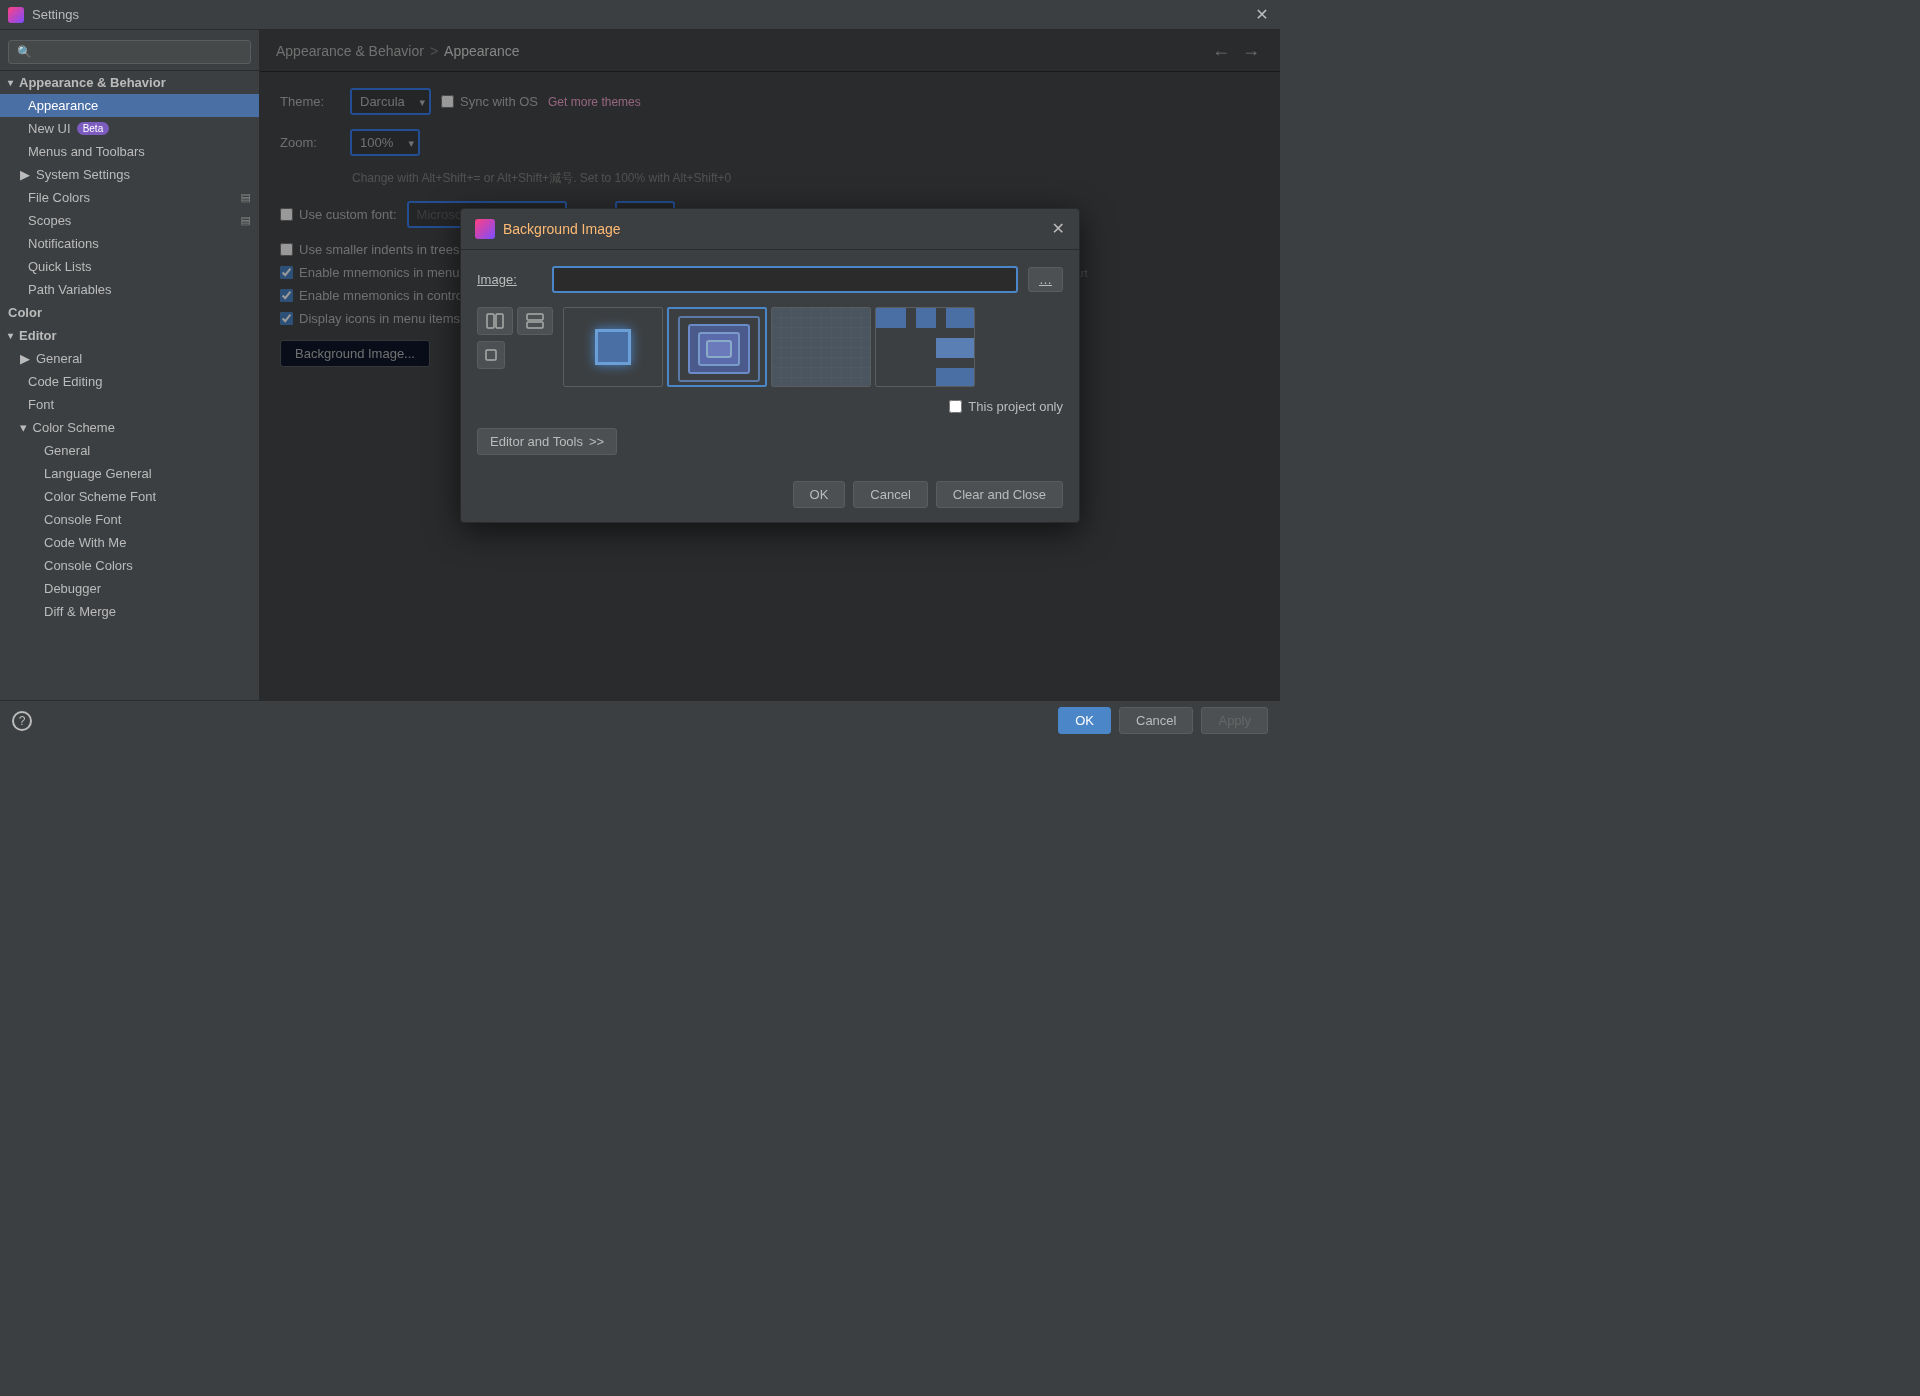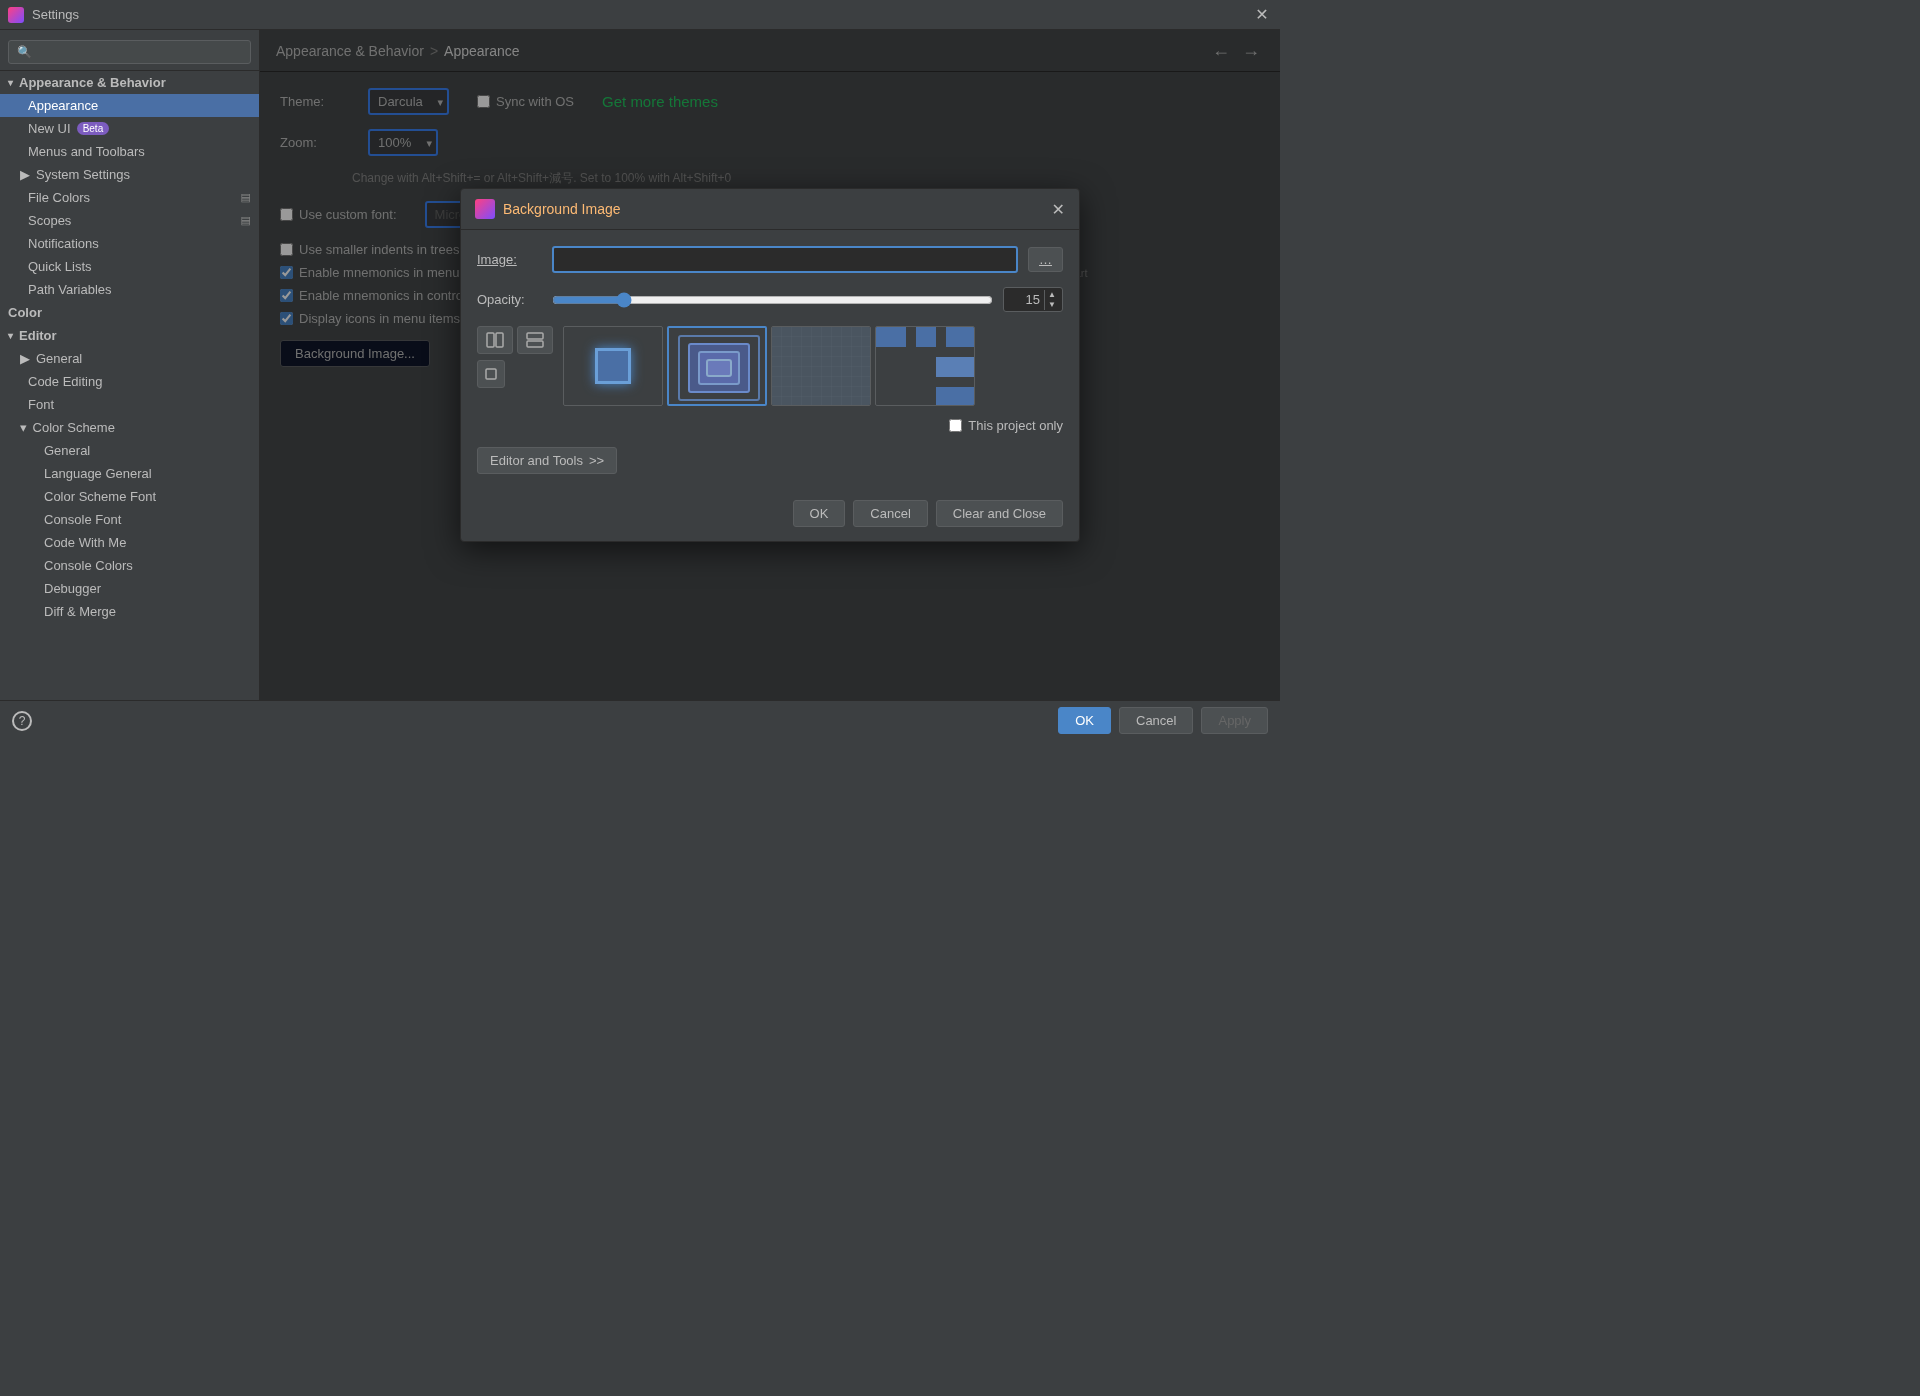--- a/index.html
+++ b/index.html
@@ -147,21 +147,21 @@
     }
 
     
     .settings-content {
       padding: 16px 20px;
     }
     .settings-row {
       display: flex;
       align-items: center;
       margin-bottom: 14px;
-      gap: 28px;
+      gap: 10px;
     }
     .settings-label {
       color: #bbbbbb;
       font-size: 13px;
       min-width: 60px;
     }
     .dropdown {
       background: #3c3f41;
       border: 2px solid #3b82f6;
       border-radius: 3px;
@@ -191,25 +191,25 @@
       display: flex;
       align-items: center;
       gap: 6px;
       color: #bbbbbb;
       cursor: pointer;
     }
     .checkbox-label input[type="checkbox"] {
       accent-color: #4a86c8;
     }
     .link-button {
-      color: #22c55e;
+      color: #f9a8d4;
       cursor: pointer;
       background: none;
       border: none;
-      font-size: 15px;
+      font-size: 12px;
       text-decoration: none;
     }
     .hint-text {
       color: #888888;
       font-size: 12px;
       padding-left: 72px;
       margin-bottom: 14px;
     }
     .size-label { color: #bbbbbb; }
 
@@ -675,31 +675,20 @@
         </div>
 
         <div class="modal-body">
 
           <div class="modal-row">
             <span class="modal-label">Image:</span>
             <input class="modal-input" type="text" value="" style="">
             <button class="modal-btn-browse">…</button>
           </div>
 
-          <div class="opacity-row">
-            <span class="modal-label">Opacity:</span>
-            <input type="range" class="opacity-slider" min="0" max="100" value="15" style="">
-            <div class="opacity-value-box">
-              <input class="opacity-value-input" type="text" value="15" style="">
-              <div class="opacity-spinner">
-                <button class="spinner-btn">▲</button>
-                <button class="spinner-btn">▼</button>
-              </div>
-            </div>
-          </div>
 
           <div style="display:flex; gap:10px; margin-bottom: 12px; align-items: flex-start;">
             <div style="display:flex; flex-direction:column; gap:6px;">
               <div style="display:flex; gap:4px;">
                 <button class="layout-btn">
                   <svg width="18" height="16">
                     <rect x="1" y="1" width="7" height="14" rx="1" fill="none" stroke="#aaa" stroke-width="1.5"></rect>
                     <rect x="10" y="1" width="7" height="14" rx="1" fill="none" stroke="#aaa" stroke-width="1.5"></rect>
                   </svg>
                 </button>

